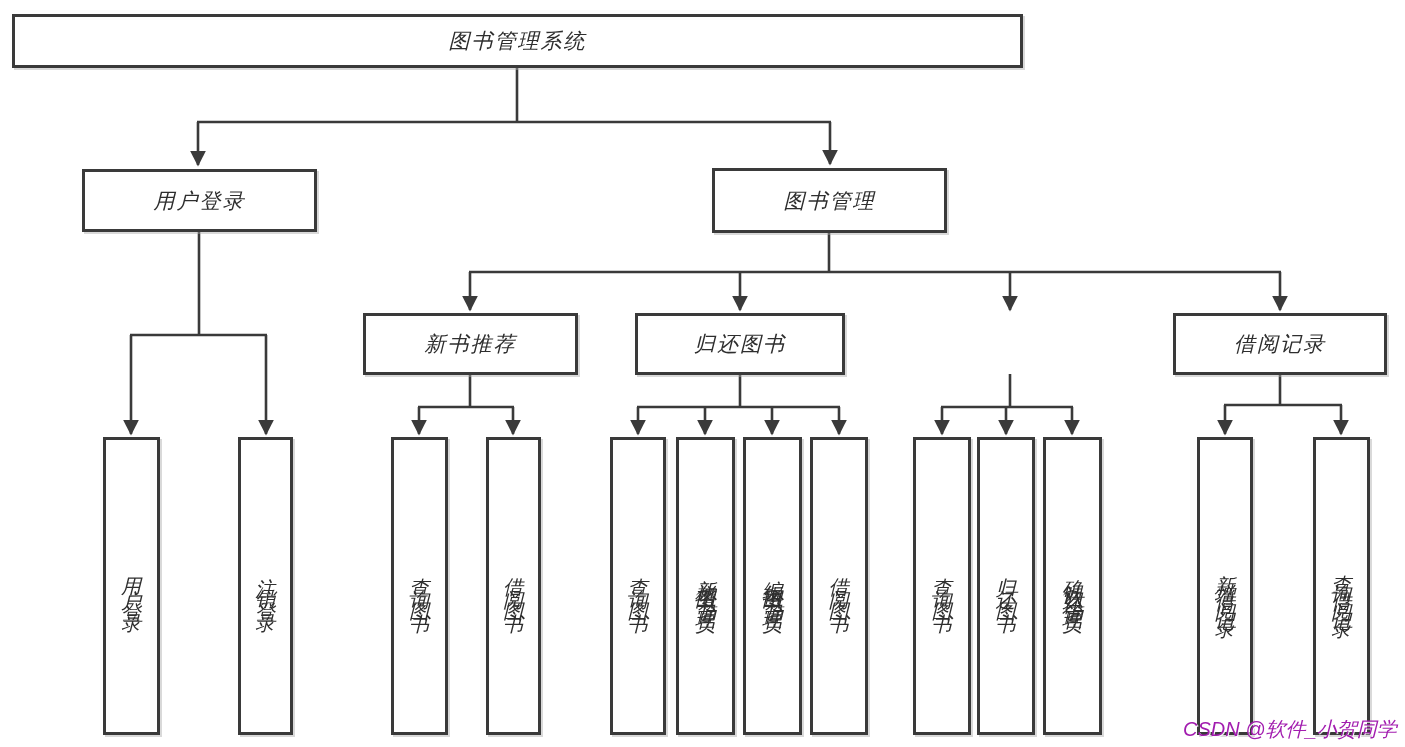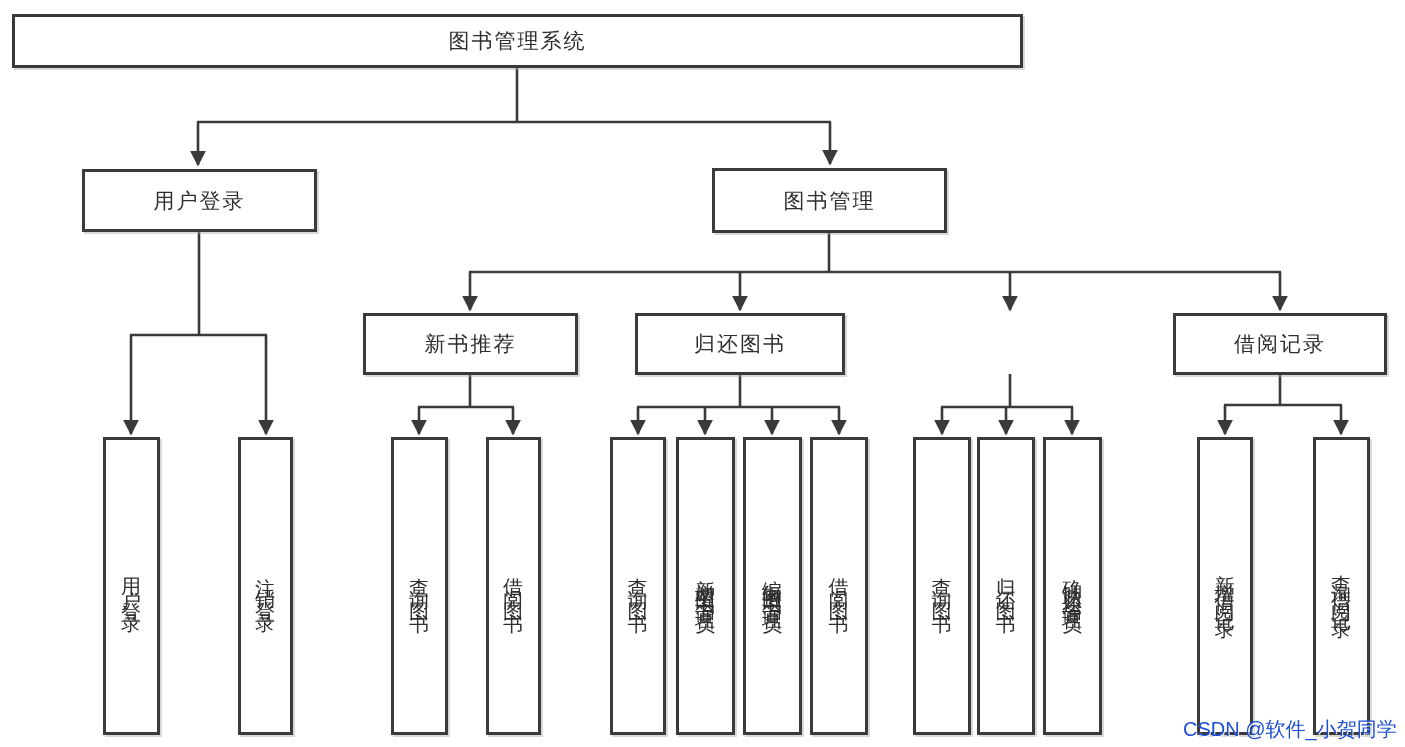--- a/index.html
+++ b/index.html
@@ -2,20 +2,21 @@
 <html><head>
 <meta charset="utf-8">
 <style>
   html,body{margin:0;padding:0;background:#ffffff;}
   #canvas{
     position:relative;
     width:1405px;height:747px;
     background:#ffffff;
     font-family:"Liberation Sans","DejaVu Sans",sans-serif;
     overflow:hidden;
+    font-style:italic;
   }
   #connectors{position:absolute;left:0;top:0;width:1405px;height:747px;}
   .hnode{
     position:absolute;
     box-sizing:border-box;
     border:3px solid #3a3a3a;
     background:#ffffff;
     display:flex;align-items:center;justify-content:center;
     font-size:21px;color:#2e2e2e;letter-spacing:2px;
     box-shadow:2px 2px 0 rgba(170,170,170,.45);
@@ -60,21 +61,21 @@
   #l-bbe    {left:743px; width:59px;}
   #l-bbb    {left:810px; width:58px;}
   #l-cbq    {left:913px; width:58px;}
   #l-cbr    {left:977px; width:58px;}
   #l-cbc    {left:1043px;width:59px;}
   #l-bra    {left:1197px;width:56px;}
   #l-brq    {left:1313px;width:57px;}
 
   #watermark{
     position:absolute;left:1183px;top:716px;width:222px;
-    font-size:20px;color:#1d4ed8;white-space:nowrap;
+    font-size:20px;color:#a21caf;white-space:nowrap;
     text-shadow:1px 1px 0 rgba(255,255,255,.9);
     z-index:3;
   }
 </style>
 </head>
 <body>
 
 <div id="canvas">
 
   <svg id="connectors" viewBox="0 0 1405 747" xmlns="http://www.w3.org/2000/svg">

